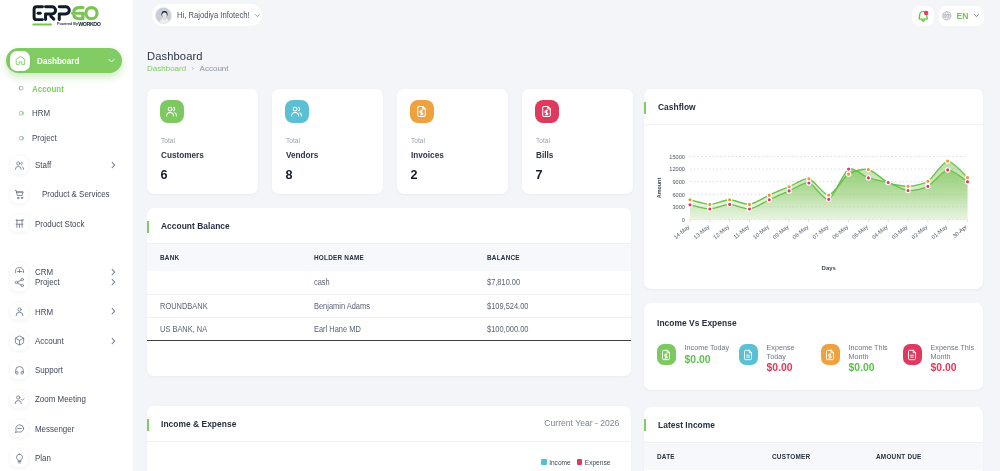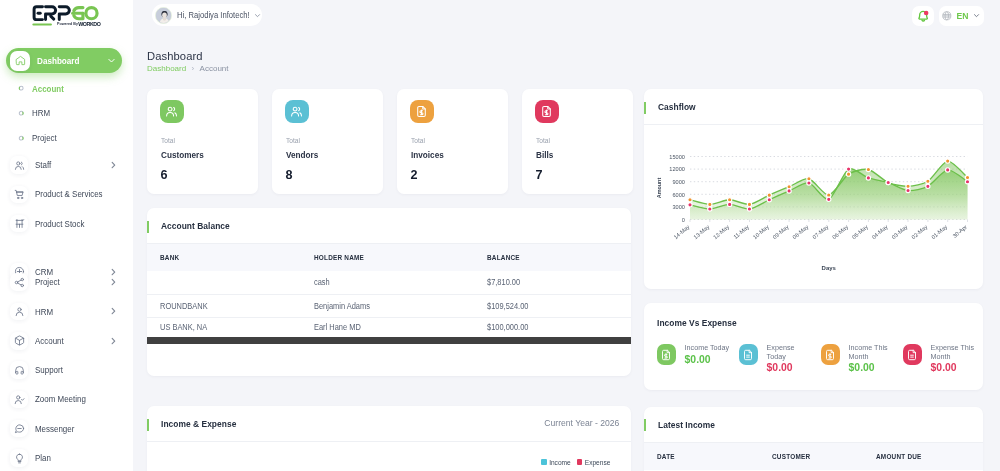--- a/index.html
+++ b/index.html
@@ -73,21 +73,21 @@
   .stat-card { height: 105px; width: 111px; }
   .stat-ic { position:absolute; left:12.6px; top:10.9px; width: 24px; height: 23.5px; border-radius: 8px; display:flex; align-items:center; justify-content:center;}
   .stat-total { position:absolute; left:13.6px; top:47.5px; font-size: 7.3px; line-height:8px; color: #9aa1ae; transform:scaleX(.9); transform-origin:left center;}
   .stat-name { position:absolute; left:13.6px; top:61px; font-size: 8.8px; line-height:10px; color: #2c3446; font-weight: 700; transform:scaleX(.93); transform-origin:left center;}
   .stat-val { position:absolute; left:13.6px; top:78.5px; font-size: 12.6px; line-height:14px; color: #151d2e; font-weight: 700; }
 
   table { border-collapse: collapse; width: 100%; table-layout: fixed; }
   th { font-size: 7.2px; font-weight: 700; color: #262f3f; text-align:left; height:27px; background:#f7f8fc; letter-spacing:.25px; vertical-align: middle; padding:0;}
   td { font-size: 8.4px; color: #5a6374; height:23.2px; border-bottom: 1px solid #eef0f4; vertical-align: middle; padding:0;}
   th span, td span { display:inline-block; transform: scaleX(.89); transform-origin: left center;}
-  tbody tr:last-child td { border-bottom: 7px solid #404040; }
+  tbody tr:last-child td { border-bottom: 1px solid #404040; }
   th:first-child, td:first-child { padding-left: 13.2px; }
 
   
   .ive-item { position:absolute; top: 41.6px; width: 82px; display:flex; align-items:flex-start; }
   .ive-ic { width: 19.5px; height: 20.6px; border-radius: 7px; flex: 0 0 19.5px; display:flex;align-items:center;justify-content:center;}
   .ive-txt { margin-left: 8.4px; width: 45.5px; }
   .ive-lbl { font-size: 7.2px; color: #6d7585; line-height: 8.8px; }
   .ive-val { font-size: 10.4px; font-weight: 700; line-height: 12px; margin-top:.5px;}
 
   .cf-chart { position:absolute; left:0; top:0; }
@@ -172,21 +172,21 @@
             <path d="M18.2 14.4a6.4 6.4 0 0 1 3 6"></path>
           </svg>
         </span>
         <span class="nav-label">Staff</span>
         <span class="nav-arrow">
           <svg width="6.4" height="10.2" viewBox="0 0 14 24" fill="none" stroke="#7f8795" stroke-width="2.7" stroke-linecap="round" stroke-linejoin="round">
             <path d="M4.6 5.8l6 6.2-6 6.2"></path>
           </svg>
         </span>
       </div>
-      <div class="nav-main" style="top: 181.8px;">
+      <div class="nav-main" style="top: 181.8px; gap: 7px;">
         <span class="nav-ic">
           <svg width="11" height="11" viewBox="0 0 24 24" fill="none" stroke="#6b7489" stroke-width="1.8" stroke-linecap="round" stroke-linejoin="round">
             <path d="M2.6 3h2.1l1 4m0 0 1.4 7.1h10.6L19.5 7zm0 0h13.8"></path>
             <circle cx="9" cy="19.5" r="1.6"></circle>
             <circle cx="17.4" cy="19.5" r="1.6"></circle>
           </svg>
         </span>
         <span class="nav-label">Product &amp; Services</span>
       </div>
       <div class="nav-main" style="top: 211.1px;">

